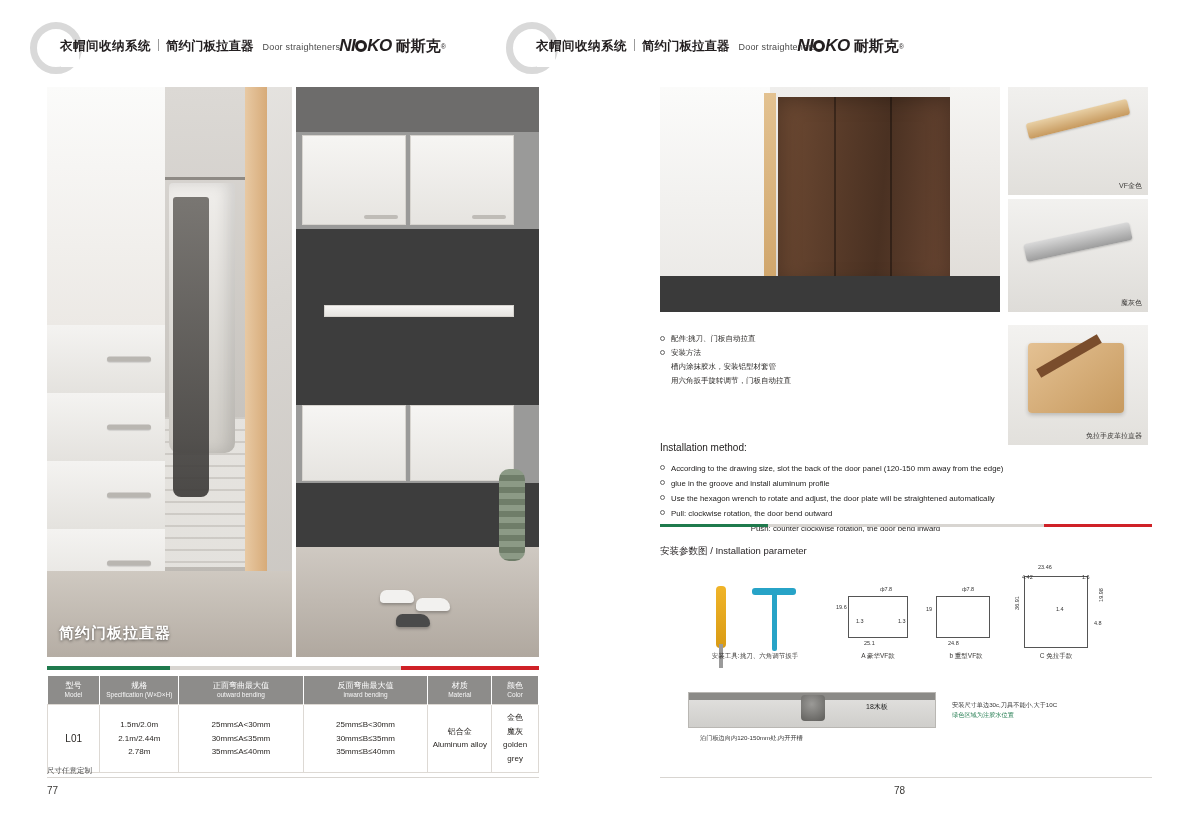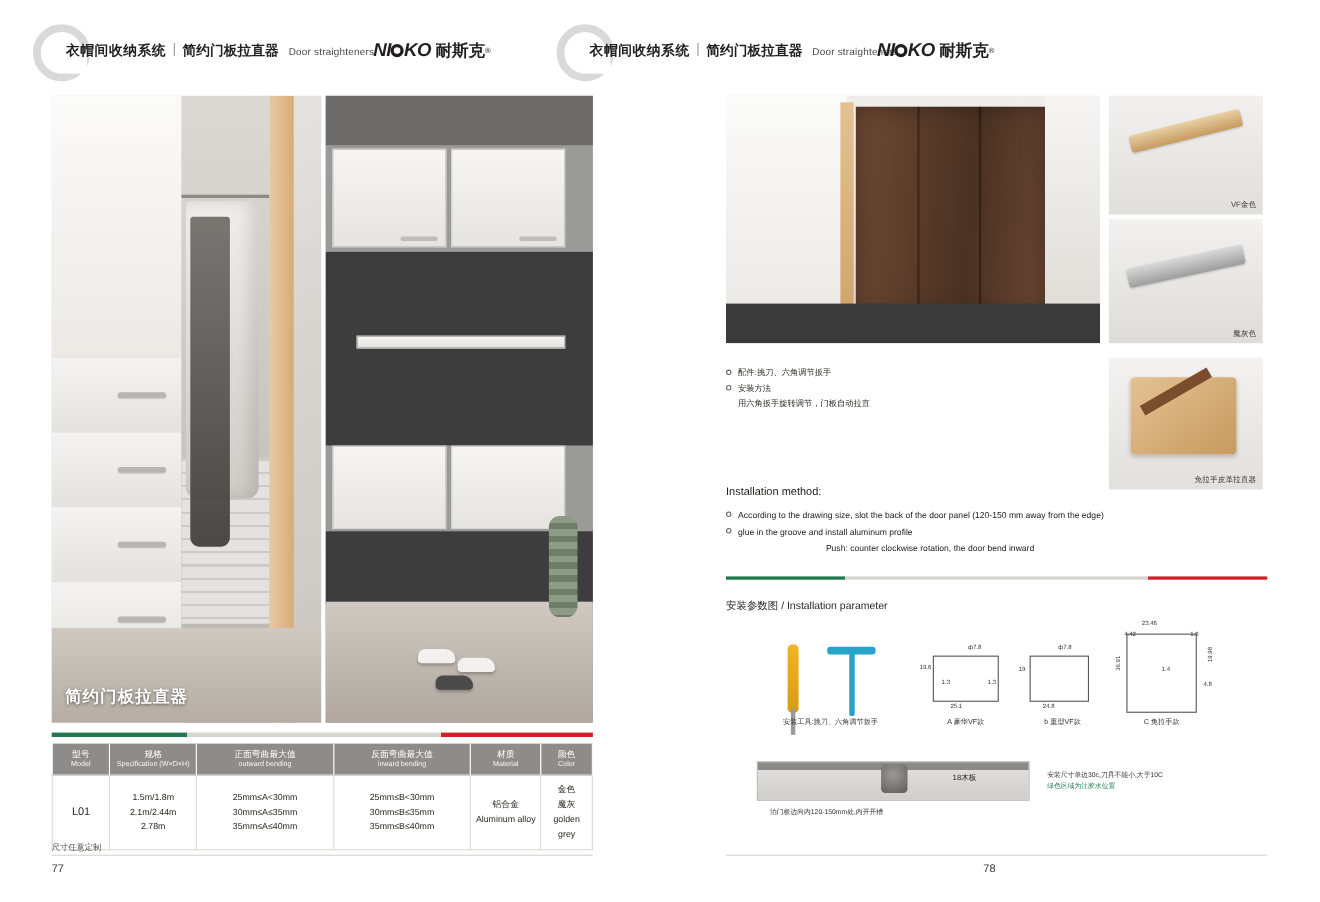--- a/index.html
+++ b/index.html
@@ -236,21 +236,21 @@
           <th style="width:44px">
             <span>颜色</span>
             <span class="en">Color</span>
           </th>
         </tr>
       </thead>
       <tbody>
         <tr>
           <td class="model">L01</td>
           <td>
-            <div>1.5m/1.8m</div>
+            <div>1.5m/2.0m</div>
             <div>2.1m/2.44m</div>
             <div>2.78m</div>
           </td>
           <td>
             <div>25mm≤A&lt;30mm</div>
             <div>30mm≤A≤35mm</div>
             <div>35mm≤A≤40mm</div>
           </td>
           <td>
             <div>25mm≤B&lt;30mm</div>
@@ -311,29 +311,32 @@
   <div class="swatch sw2">
     <div class="bar-grey"></div>
     <div class="sw-label">魔灰色</div>
   </div>
   <div class="swatch sw3">
     <div class="prof-c"></div>
     <div class="sw-label">免拉手皮革拉直器</div>
   </div>
 
   <div class="bullets">
-    <div class="b">配件:挑刀、六角调节扳手</div>
+    <div class="b">配件:挑刀、门板自动拉直</div>
     <div class="b">安装方法</div>
+    <div class="sub">槽内涂抹胶水，安装铝型材套管</div>
     <div class="sub">用六角扳手旋转调节，门板自动拉直</div>
   </div>
 
   <div class="install">
     <h4>Installation method:</h4>
     <div class="b">According to the drawing size, slot the back of the door panel (120-150 mm away from the edge)</div>
     <div class="b">glue in the groove and install aluminum profile</div>
+    <div class="b">Use the hexagon wrench to rotate and adjust,  the door plate will be straightened automatically</div>
+    <div class="b">Pull: clockwise rotation, the door bend outward</div>
     <div class="sub">Push: counter clockwise rotation, the door bend inward</div>
   </div>
 
   <div class="accent-bar2"></div>
   <div class="param-title">安装参数图 / Installation parameter</div>
 
   <div class="tools">
     <div class="screwdriver"></div>
     <div class="wrench"></div>
     <div class="cap">安装工具:挑刀、六角调节扳手</div>

